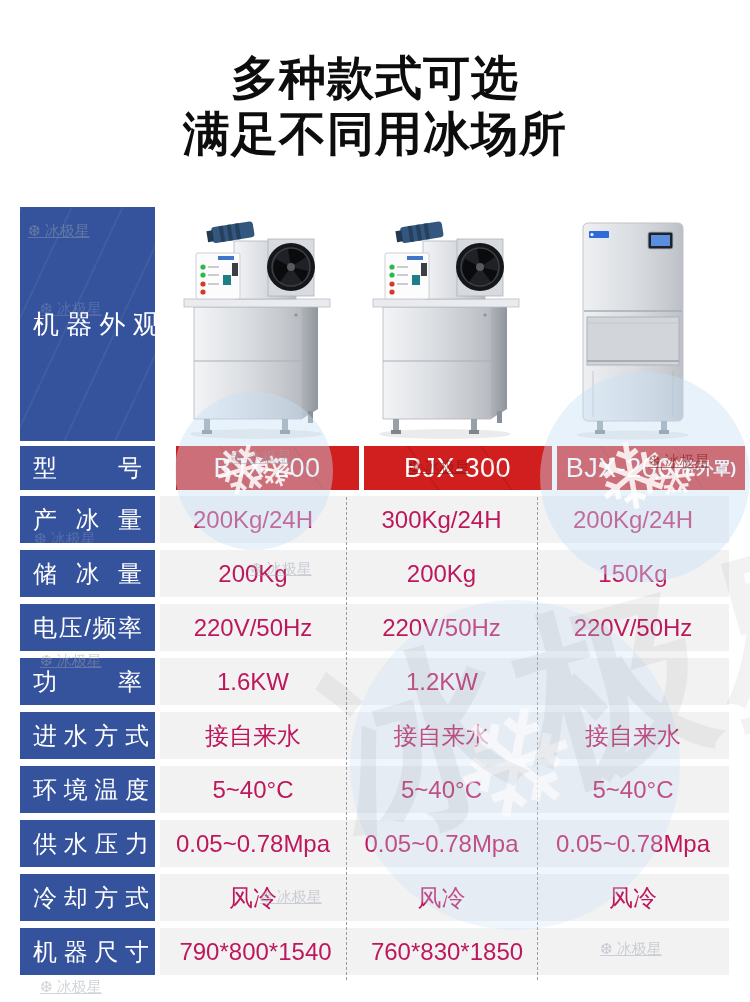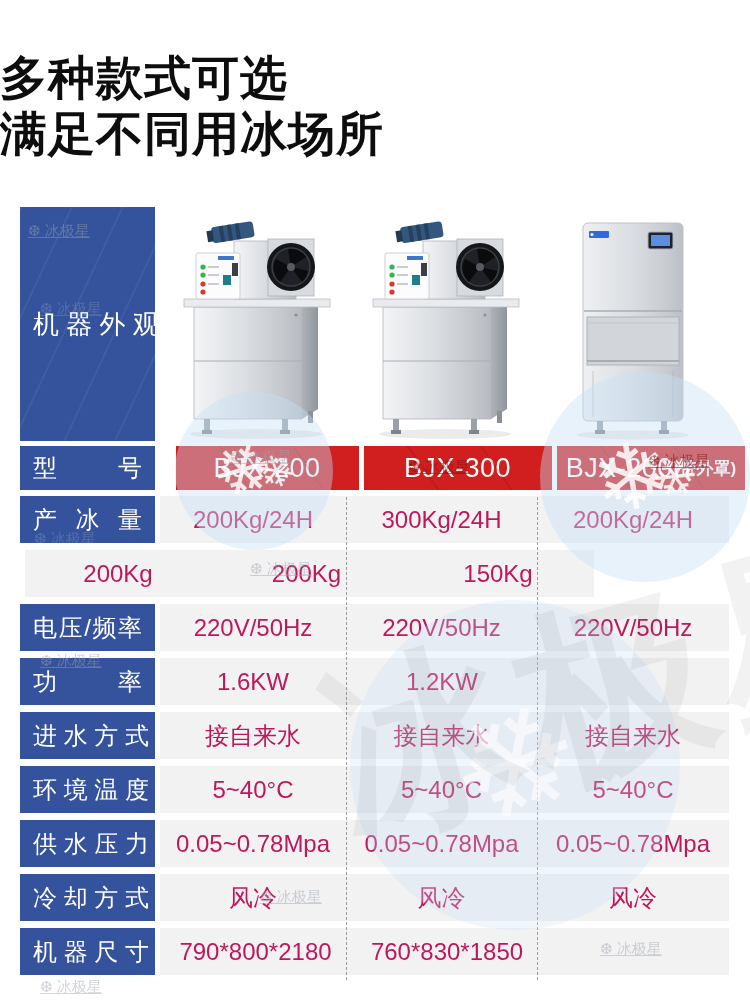--- a/index.html
+++ b/index.html
@@ -3,21 +3,21 @@
 <meta charset="utf-8">
 <style>
   * { margin:0; padding:0; box-sizing:border-box; }
   html,body { background:#fff; }
   .page {
     position:relative; width:750px; height:1002px; margin:0 auto;
     background:#fff; overflow:hidden;
     font-family:"Liberation Sans","DejaVu Sans",sans-serif;
   }
   
-  .title-block { position:absolute; top:50px; left:0; width:750px; z-index:3; }
+  .title-block { position:absolute; top:50px; left:0; width:750px; text-align:center; z-index:3; }
   .title-line { font-size:47px; line-height:56px; font-weight:900; color:#0d0d0d; letter-spacing:1px; }
   
   .spec-table { position:absolute; left:20px; top:207px; width:709px; z-index:2; }
   .t-row { display:flex; }
   .label-cell {
     width:135px; flex:0 0 135px; background:#35539C; color:#fff;
     display:flex; align-items:center; padding:0 13px; position:relative;
   }
   .label-cell .jt {
     flex:1; font-size:24px; font-weight:500;
@@ -236,20 +236,23 @@
           <div class="jt">产 冰 量</div>
         </div>
       <div class="value-strip">
         <div class="value-cell v1">200Kg/24H</div>
         <div class="value-cell v2">300Kg/24H</div>
         <div class="value-cell v3">200Kg/24H</div>
       </div>
     </div>
 
     <div class="t-row spec-row">
+      <div class="label-cell">
+          <div class="jt">储 冰 量</div>
+        </div>
       <div class="value-strip">
         <div class="value-cell v1">200Kg</div>
         <div class="value-cell v2">200Kg</div>
         <div class="value-cell v3">150Kg</div>
       </div>
     </div>
 
     <div class="t-row spec-row">
       <div class="label-cell">
           <div class="jt">电压/频率</div>
@@ -313,21 +316,21 @@
         <div class="value-cell v2">风冷</div>
         <div class="value-cell v3">风冷</div>
       </div>
     </div>
 
     <div class="t-row spec-row">
       <div class="label-cell">
           <div class="jt">机 器 尺 寸</div>
         </div>
       <div class="value-strip">
-        <div class="value-cell v2">790*800*2180</div>
+        <div class="value-cell v2">790*800*1540</div>
         <div class="value-cell v3">760*830*1850</div>
       </div>
     </div>
 
     <div class="col-sep s1"></div>
     <div class="col-sep s2"></div>
   </div>
 
   <div class="wm-layer">
     <div class="wm-circle" style="left:175px; top:392px; width:158px; height:158px;">

